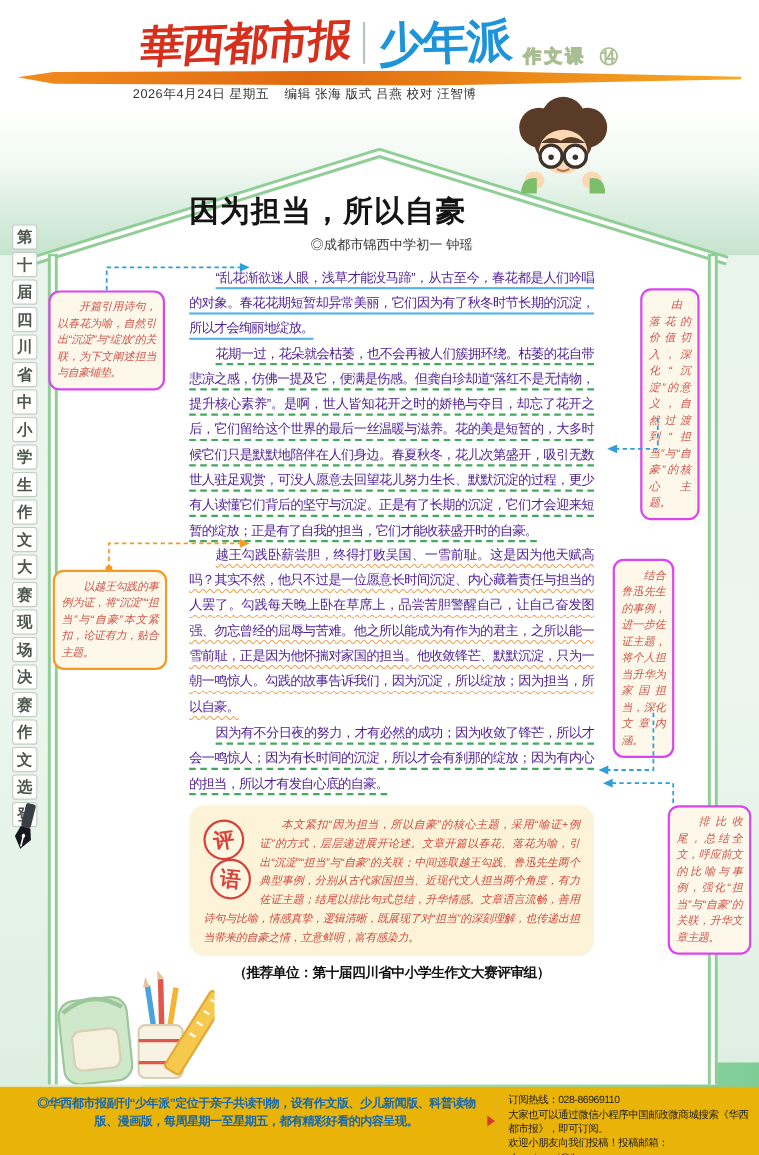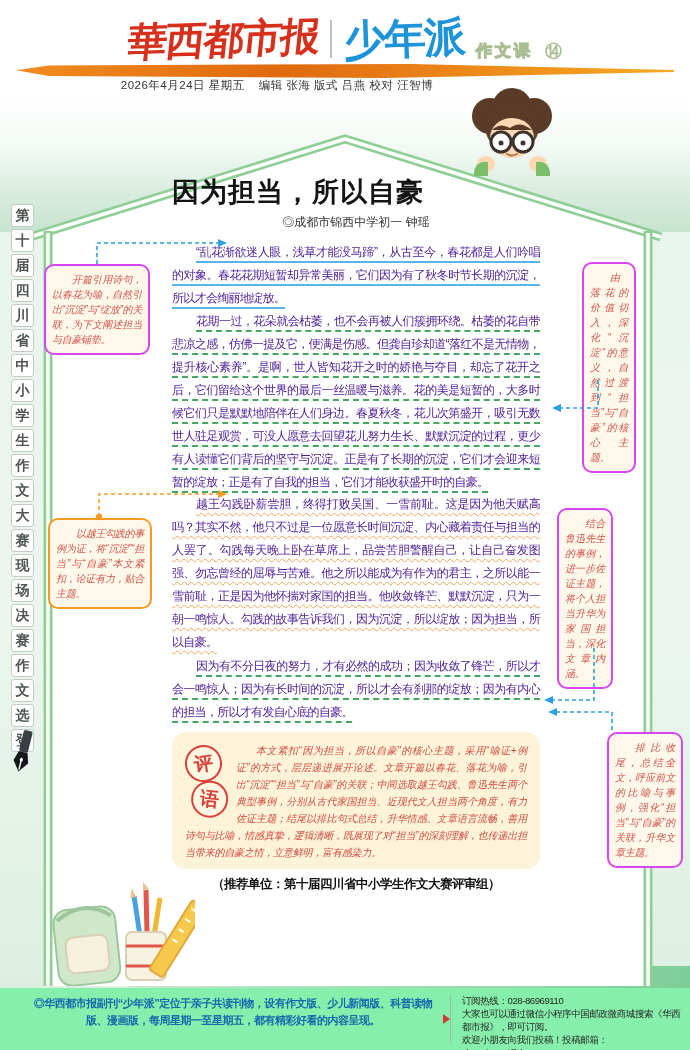--- a/index.html
+++ b/index.html
@@ -47,21 +47,21 @@
   .recommend{margin-top:7px;text-align:center;font-size:12.5px;font-weight:bold;color:#111;letter-spacing:-0.5px;}
   
   .bubble{position:absolute;z-index:5;background:#fdf8ea;border-radius:10px;padding:6px 6px;box-sizing:border-box;font-size:10px;font-style:italic;color:#d0544a;line-height:15px;text-indent:2em;text-align:justify;letter-spacing:-0.3px;}
   .bubble.blue{border:2px solid #d946ef;}
   .bubble.orange{border:2px solid #f59a23;}
   .connector-svg{position:absolute;left:0;top:0;z-index:5;pointer-events:none;}
   
   .mascot{position:absolute;left:462px;top:86px;z-index:6;}
   .stationery{position:absolute;left:50px;top:878px;z-index:4;}
   
-  .footer{position:absolute;left:0;top:988px;width:690px;height:62px;background:#86efac;z-index:7;}
+  .footer{position:absolute;left:0;top:988px;width:690px;height:62px;background:#eab308;z-index:7;}
   .footer-left{position:absolute;left:28px;top:7px;width:410px;color:#1668ad;font-weight:bold;font-size:11px;line-height:16.5px;text-align:center;letter-spacing:-0.5px;}
   .footer-divider{position:absolute;left:450px;top:7px;height:48px;width:1px;background:#9fb3c0;}
   .footer-arrow{position:absolute;left:443px;top:26px;width:0;height:0;border-left:7px solid #d23b2f;border-top:5px solid transparent;border-bottom:5px solid transparent;}
   .footer-right{position:absolute;left:462px;top:6px;width:222px;color:#222;font-size:9.5px;line-height:13px;letter-spacing:-0.4px;}
 </style>
 </head>
 <body>
 
 <div class="sky-band"></div>
 <div class="ground-band"></div>

